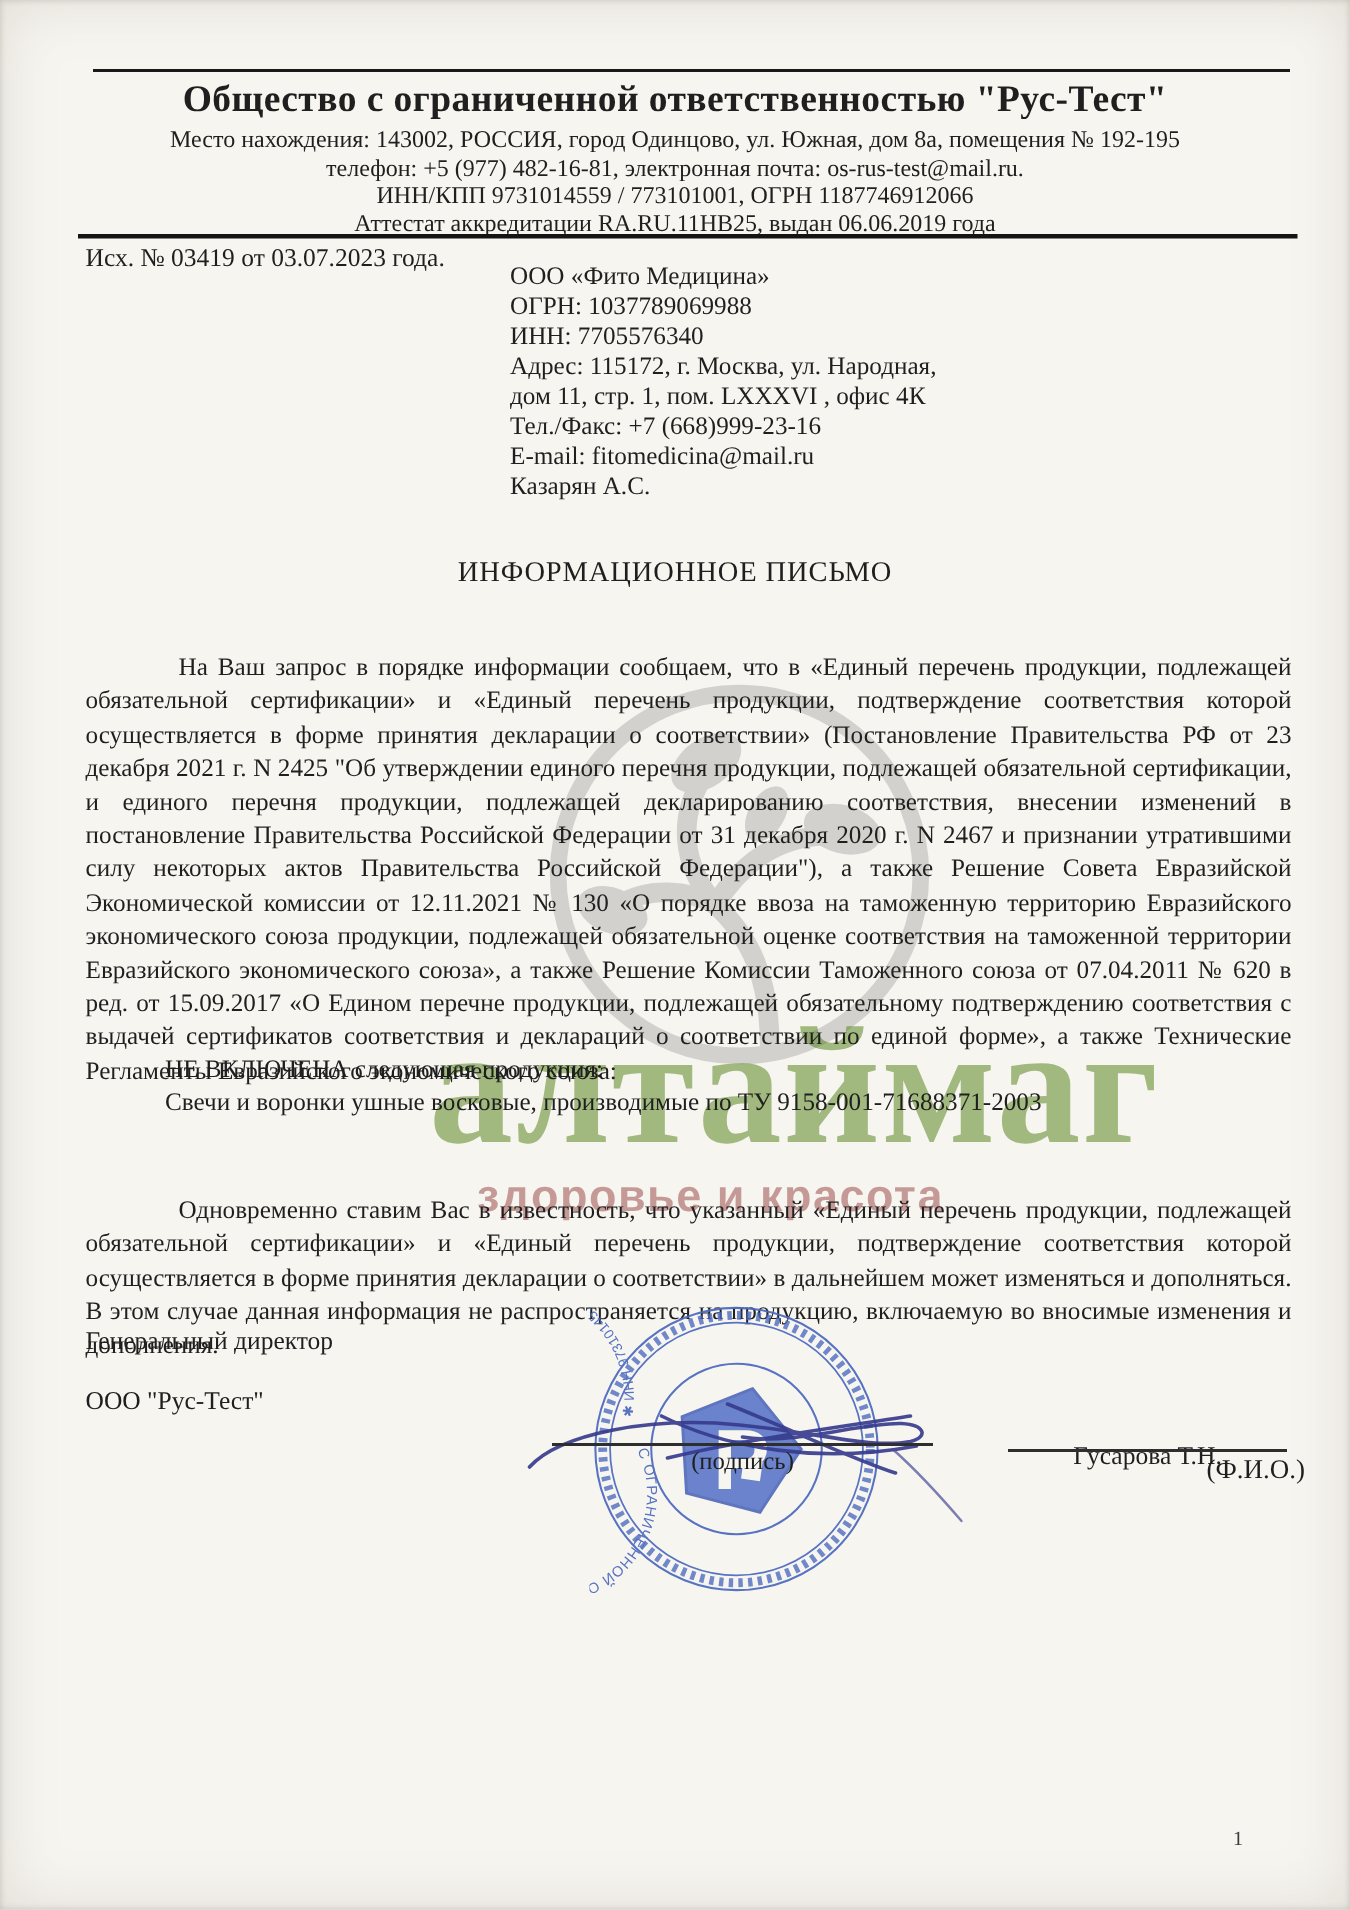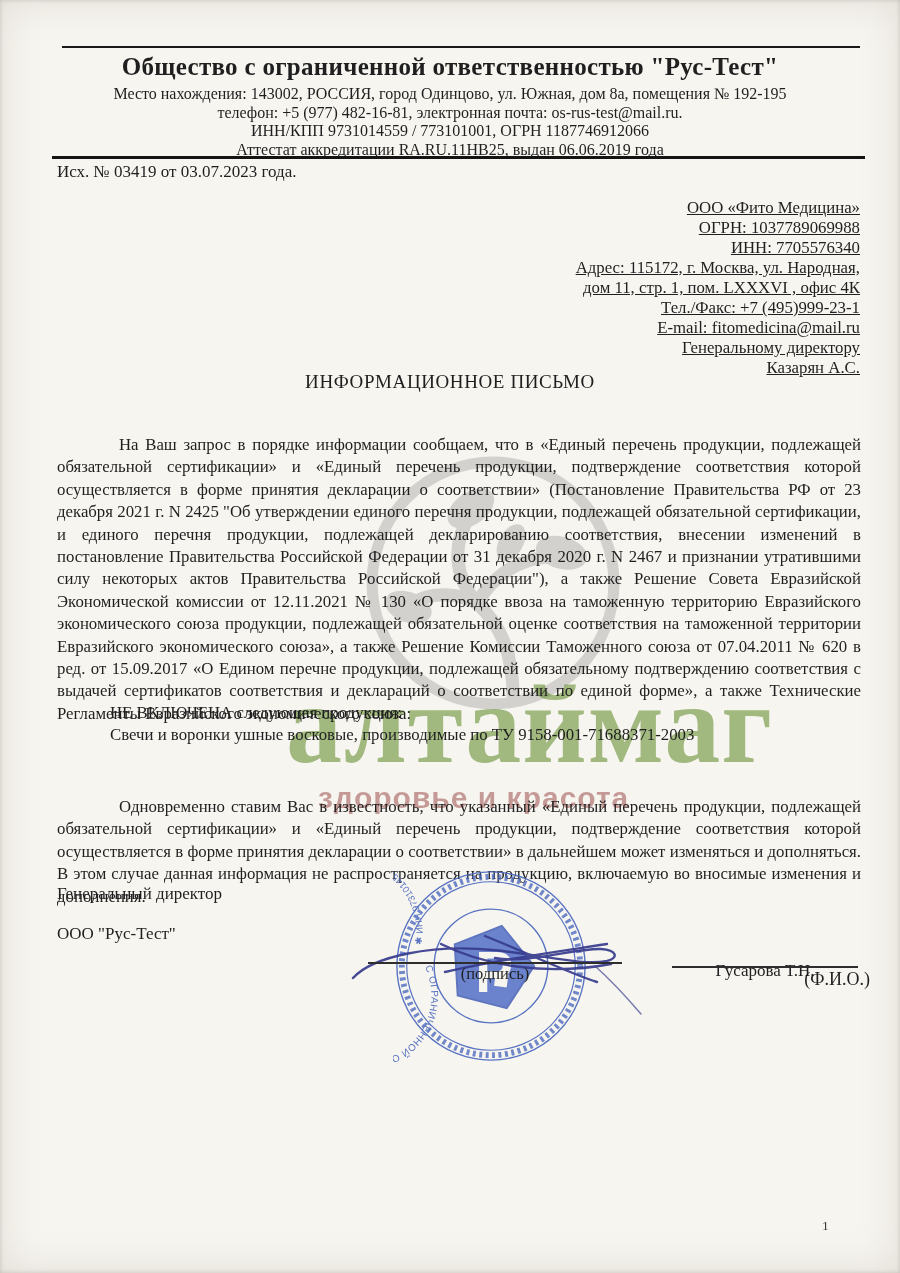--- a/index.html
+++ b/index.html
@@ -11,22 +11,22 @@
     color:#1f1f1f;overflow:hidden;
   }
   
   .topline{position:absolute;left:62px;top:46px;width:798px;height:2px;background:#191919;}
   .letterhead{position:absolute;left:40px;top:53px;width:820px;text-align:center;z-index:2;}
   .lh-title{font-size:25px;font-weight:bold;letter-spacing:.3px;margin-bottom:4px;}
   .lh-line{font-size:16px;line-height:18.5px;}
   .divider{position:absolute;left:52px;top:156px;width:813px;height:3px;background:#141414;z-index:2;}
   .ref-line{position:absolute;left:57px;top:162px;font-size:17px;z-index:2;}
   
-  .recipient{position:absolute;right:40px;top:198px;width:520px;text-align:right;
-    font-size:16.8px;line-height:20px;z-index:2;text-decoration:underline;}
+  .recipient{position:absolute;right:40px;top:174px;width:520px;
+    font-size:16.8px;line-height:20px;z-index:2;}
   
   .doc-title{position:absolute;left:40px;top:371px;width:820px;text-align:center;
     font-size:19px;font-weight:normal;letter-spacing:.6px;z-index:2;}
   
   .para{position:absolute;left:57px;width:804px;font-size:16.8px;line-height:22.4px;
     text-align:justify;z-index:2;}
   .para1{top:434px;}
   .para2{top:796px;}
   .indent{text-indent:62px;}
   .product-block{position:absolute;left:110px;top:702px;width:700px;
@@ -86,23 +86,22 @@
   </div>
   <div class="divider"></div>
   <div class="ref-line">Исх. № 03419 от 03.07.2023 года.</div>
 
   <div class="recipient">
     <div>ООО «Фито Медицина»</div>
     <div>ОГРН: 1037789069988</div>
     <div>ИНН: 7705576340</div>
     <div>Адрес: 115172, г. Москва, ул. Народная,</div>
     <div>дом 11, стр. 1, пом. LXXXVI , офис 4К</div>
-    <div>Тел./Факс: +7 (495)999-23-1</div>
+    <div>Тел./Факс: +7 (668)999-23-16</div>
     <div>E-mail: fitomedicina@mail.ru</div>
-    <div>Генеральному директору</div>
     <div>Казарян А.С.</div>
   </div>
 
   <div class="doc-title">ИНФОРМАЦИОННОЕ ПИСЬМО</div>
   <div class="para para1 indent">На Ваш запрос в порядке информации сообщаем, что в «Единый перечень продукции, подлежащей обязательной сертификации» и «Единый перечень продукции, подтверждение соответствия которой осуществляется в форме принятия декларации о соответствии» (Постановление Правительства РФ от 23 декабря 2021 г. N 2425 "Об утверждении единого перечня продукции, подлежащей обязательной сертификации, и единого перечня продукции, подлежащей декларированию соответствия, внесении изменений в постановление Правительства Российской Федерации от 31 декабря 2020 г. N 2467 и признании утратившими силу некоторых актов Правительства Российской Федерации"), а также Решение Совета Евразийской Экономической комиссии от 12.11.2021 № 130 «О порядке ввоза на таможенную территорию Евразийского экономического союза продукции, подлежащей обязательной оценке соответствия на таможенной территории Евразийского экономического союза», а также Решение Комиссии Таможенного союза от 07.04.2011 № 620 в ред. от 15.09.2017 «О Едином перечне продукции, подлежащей обязательному подтверждению соответствия с выдачей сертификатов соответствия и деклараций о соответствии по единой форме», а также Технические Регламенты Евразийского экономического союза:</div>
   <div class="product-block">
     <div>НЕ ВКЛЮЧЕНА следующая продукция:</div>
     <div>Свечи и воронки ушные восковые, производимые по ТУ 9158-001-71688371-2003</div>
   </div>
   <div class="para para2 indent">Одновременно ставим Вас в известность, что указанный «Единый перечень продукции, подлежащей обязательной сертификации» и «Единый перечень продукции, подтверждение соответствия которой осуществляется в форме принятия декларации о соответствии» в дальнейшем может изменяться и дополняться. В этом случае данная информация не распространяется на продукцию, включаемую во вносимые изменения и дополнения.</div>

